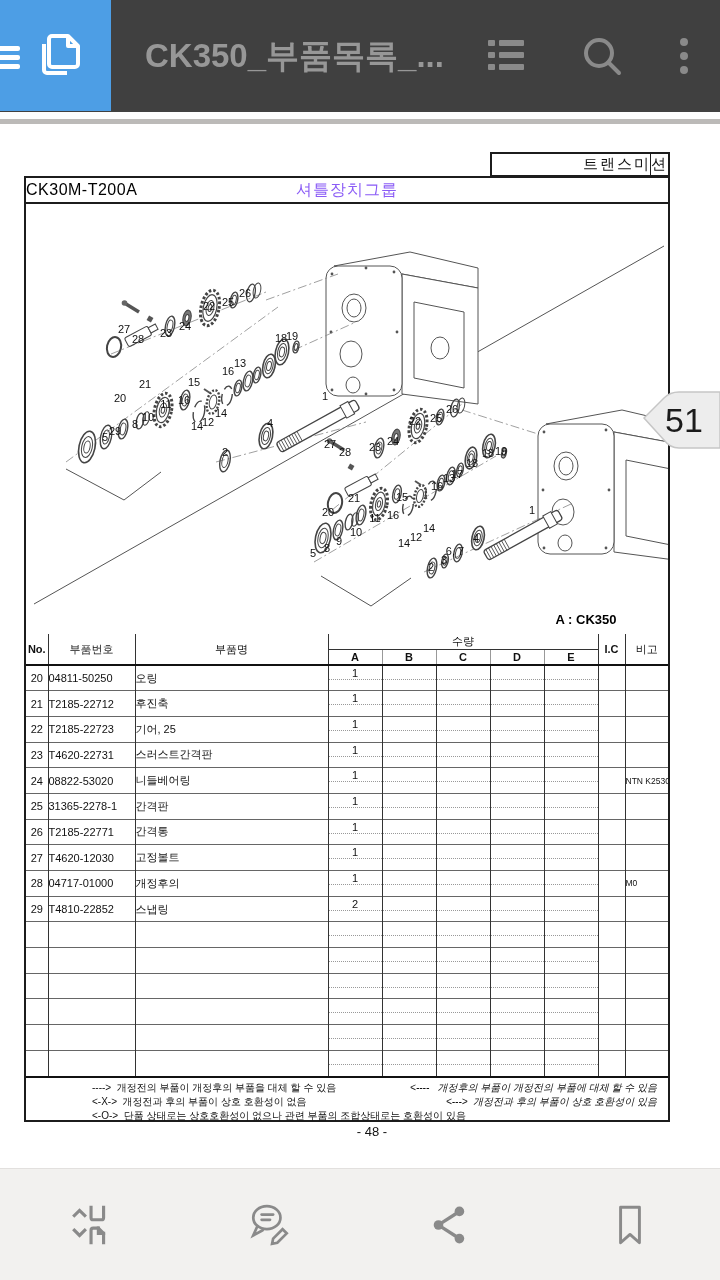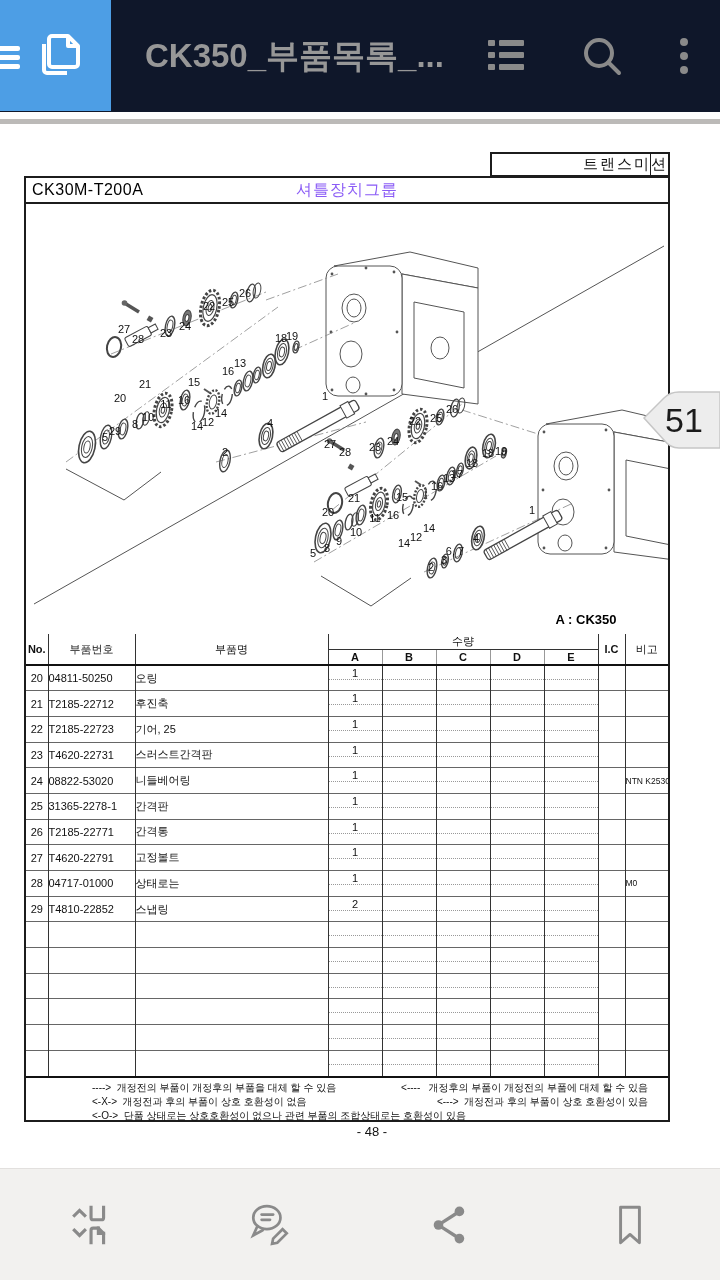--- a/index.html
+++ b/index.html
@@ -1,38 +1,38 @@
 <!DOCTYPE html>
 <html><head>
 <meta charset="utf-8">
 <style>
   html,body{margin:0;padding:0;background:#888;}
   #screen{position:relative;width:720px;height:1280px;background:#fff;overflow:hidden;
     font-family:"Liberation Sans",sans-serif; -webkit-font-smoothing:antialiased;}
 
   
-  .appbar{position:absolute;left:0;top:0;width:720px;height:112px;background:#0f172a;}
+  .appbar{position:absolute;left:0;top:0;width:720px;height:112px;background:#404040;}
   .doc-btn{position:absolute;left:0;top:0;width:111px;height:111px;background:#4d9ee5;}
   .hamb{position:absolute;left:-10px;top:42px;width:30px;height:28px;}
   .hamb span{display:block;height:5px;background:#fff;border-radius:2px;margin:4px 0;}
   .appbar-title{position:absolute;left:145px;top:0;height:112px;line-height:112px;
     font-size:33px;font-weight:bold;color:#979797;letter-spacing:0;white-space:nowrap;}
   .appbar-ic{position:absolute;top:32px;width:48px;height:48px;}
   .sep-white{position:absolute;left:0;top:112px;width:720px;height:7px;background:#fdfdfd;}
   .sep-gray{position:absolute;left:0;top:119px;width:720px;height:5px;background:#bcbab8;}
 
   
   .tagbox{position:absolute;left:490px;top:152px;width:180px;height:25px;border:2px solid #1c1c1c;
     box-sizing:border-box;display:flex;align-items:center;justify-content:flex-end;background:#fff;}
   .tagbox .vline{position:absolute;right:17px;top:0;bottom:0;width:1px;background:#1c1c1c;}
   .tagbox span{font-size:15px;color:#111;letter-spacing:2px;}
   .sheet{position:absolute;left:24px;top:176px;width:646px;height:946px;border:2px solid #1c1c1c;
     box-sizing:border-box;background:#fff;}
   .sheet-title{height:24px;border-bottom:2px solid #1c1c1c;display:flex;align-items:center;position:relative;}
-  .model{font-size:16px;color:#000;padding-left:6px;letter-spacing:0.5px;}
+  .model{font-size:16px;color:#000;padding-left:0;letter-spacing:0.5px;}
   .group{position:absolute;left:0;right:0;text-align:center;font-size:16px;color:#8b5cf6;letter-spacing:1px;}
   .diagram{position:relative;height:430px;overflow:hidden;}
   .diagram svg{display:block;}
   .ln{stroke:#555;stroke-width:1;fill:none;}
   .lnf{stroke:#555;stroke-width:1;fill:#fff;}
   .dd{stroke:#888;stroke-width:0.8;fill:none;stroke-dasharray:9 3 2 3;}
   .pp{stroke:#444;fill:none;}
   .co{font-family:"Liberation Sans",sans-serif;font-size:11px;fill:#111;text-anchor:middle;}
   .cap{font-family:"Liberation Sans",sans-serif;font-size:13px;font-weight:bold;fill:#000;text-anchor:middle;}
 
@@ -53,21 +53,21 @@
   td.q.qa{border-left:1px solid #333;}
   td.ic{border-left:1px solid #333;}
   td.rm{border-left:1px solid #333;font-size:8.5px;padding-left:2px;}
   .qd{height:13px;border-bottom:1px dotted #999;display:flex;align-items:flex-end;justify-content:center;
       font-size:11px;line-height:11px;}
 
   
   .notes{border-top:2px solid #111;height:47px;box-sizing:border-box;padding-top:3px;font-size:10px;color:#111;}
   .note-line{display:flex;height:14px;line-height:14px;}
   .nl{margin-left:66px;white-space:pre;}
-  .nr{margin-left:auto;margin-right:20px;white-space:pre;}
+  .nr{margin-left:auto;margin-right:11px;white-space:pre;font-style:italic;}
   .pageno{position:absolute;left:0;top:1124px;width:720px;text-align:center;font-size:13px;color:#111;margin-left:12px;}
 
   
   .bubble{position:absolute;right:0;top:391px;width:78px;height:58px;text-decoration:underline;}
   .bubble-num{position:absolute;right:6px;top:6px;width:60px;height:46px;line-height:46px;text-align:center;
     font-size:34px;color:#1b1b1b;}
 
   
   .toolbar{position:absolute;left:0;top:1168px;width:720px;height:112px;background:#f2f1ef;
     border-top:1px solid #e2e0de;display:flex;align-items:center;justify-content:space-around;}
@@ -575,21 +575,21 @@
               <div class="qd"></div>
             </td>
             <td class="q">
               <div class="qd"></div>
             </td>
             <td class="ic"></td>
             <td class="rm"></td>
           </tr>
           <tr>
             <td class="no fc">27</td>
-            <td class="pn">T4620-22791</td>
+            <td class="pn">T4620-12030</td>
             <td class="nm">고정볼트</td>
             <td class="q qa">
               <div class="qd">1</div>
             </td>
             <td class="q">
               <div class="qd"></div>
             </td>
             <td class="q">
               <div class="qd"></div>
             </td>
@@ -598,21 +598,21 @@
             </td>
             <td class="q">
               <div class="qd"></div>
             </td>
             <td class="ic"></td>
             <td class="rm"></td>
           </tr>
           <tr>
             <td class="no fc">28</td>
             <td class="pn">04717-01000</td>
-            <td class="nm">상태로는</td>
+            <td class="nm">개정후의</td>
             <td class="q qa">
               <div class="qd">1</div>
             </td>
             <td class="q">
               <div class="qd"></div>
             </td>
             <td class="q">
               <div class="qd"></div>
             </td>
             <td class="q">

